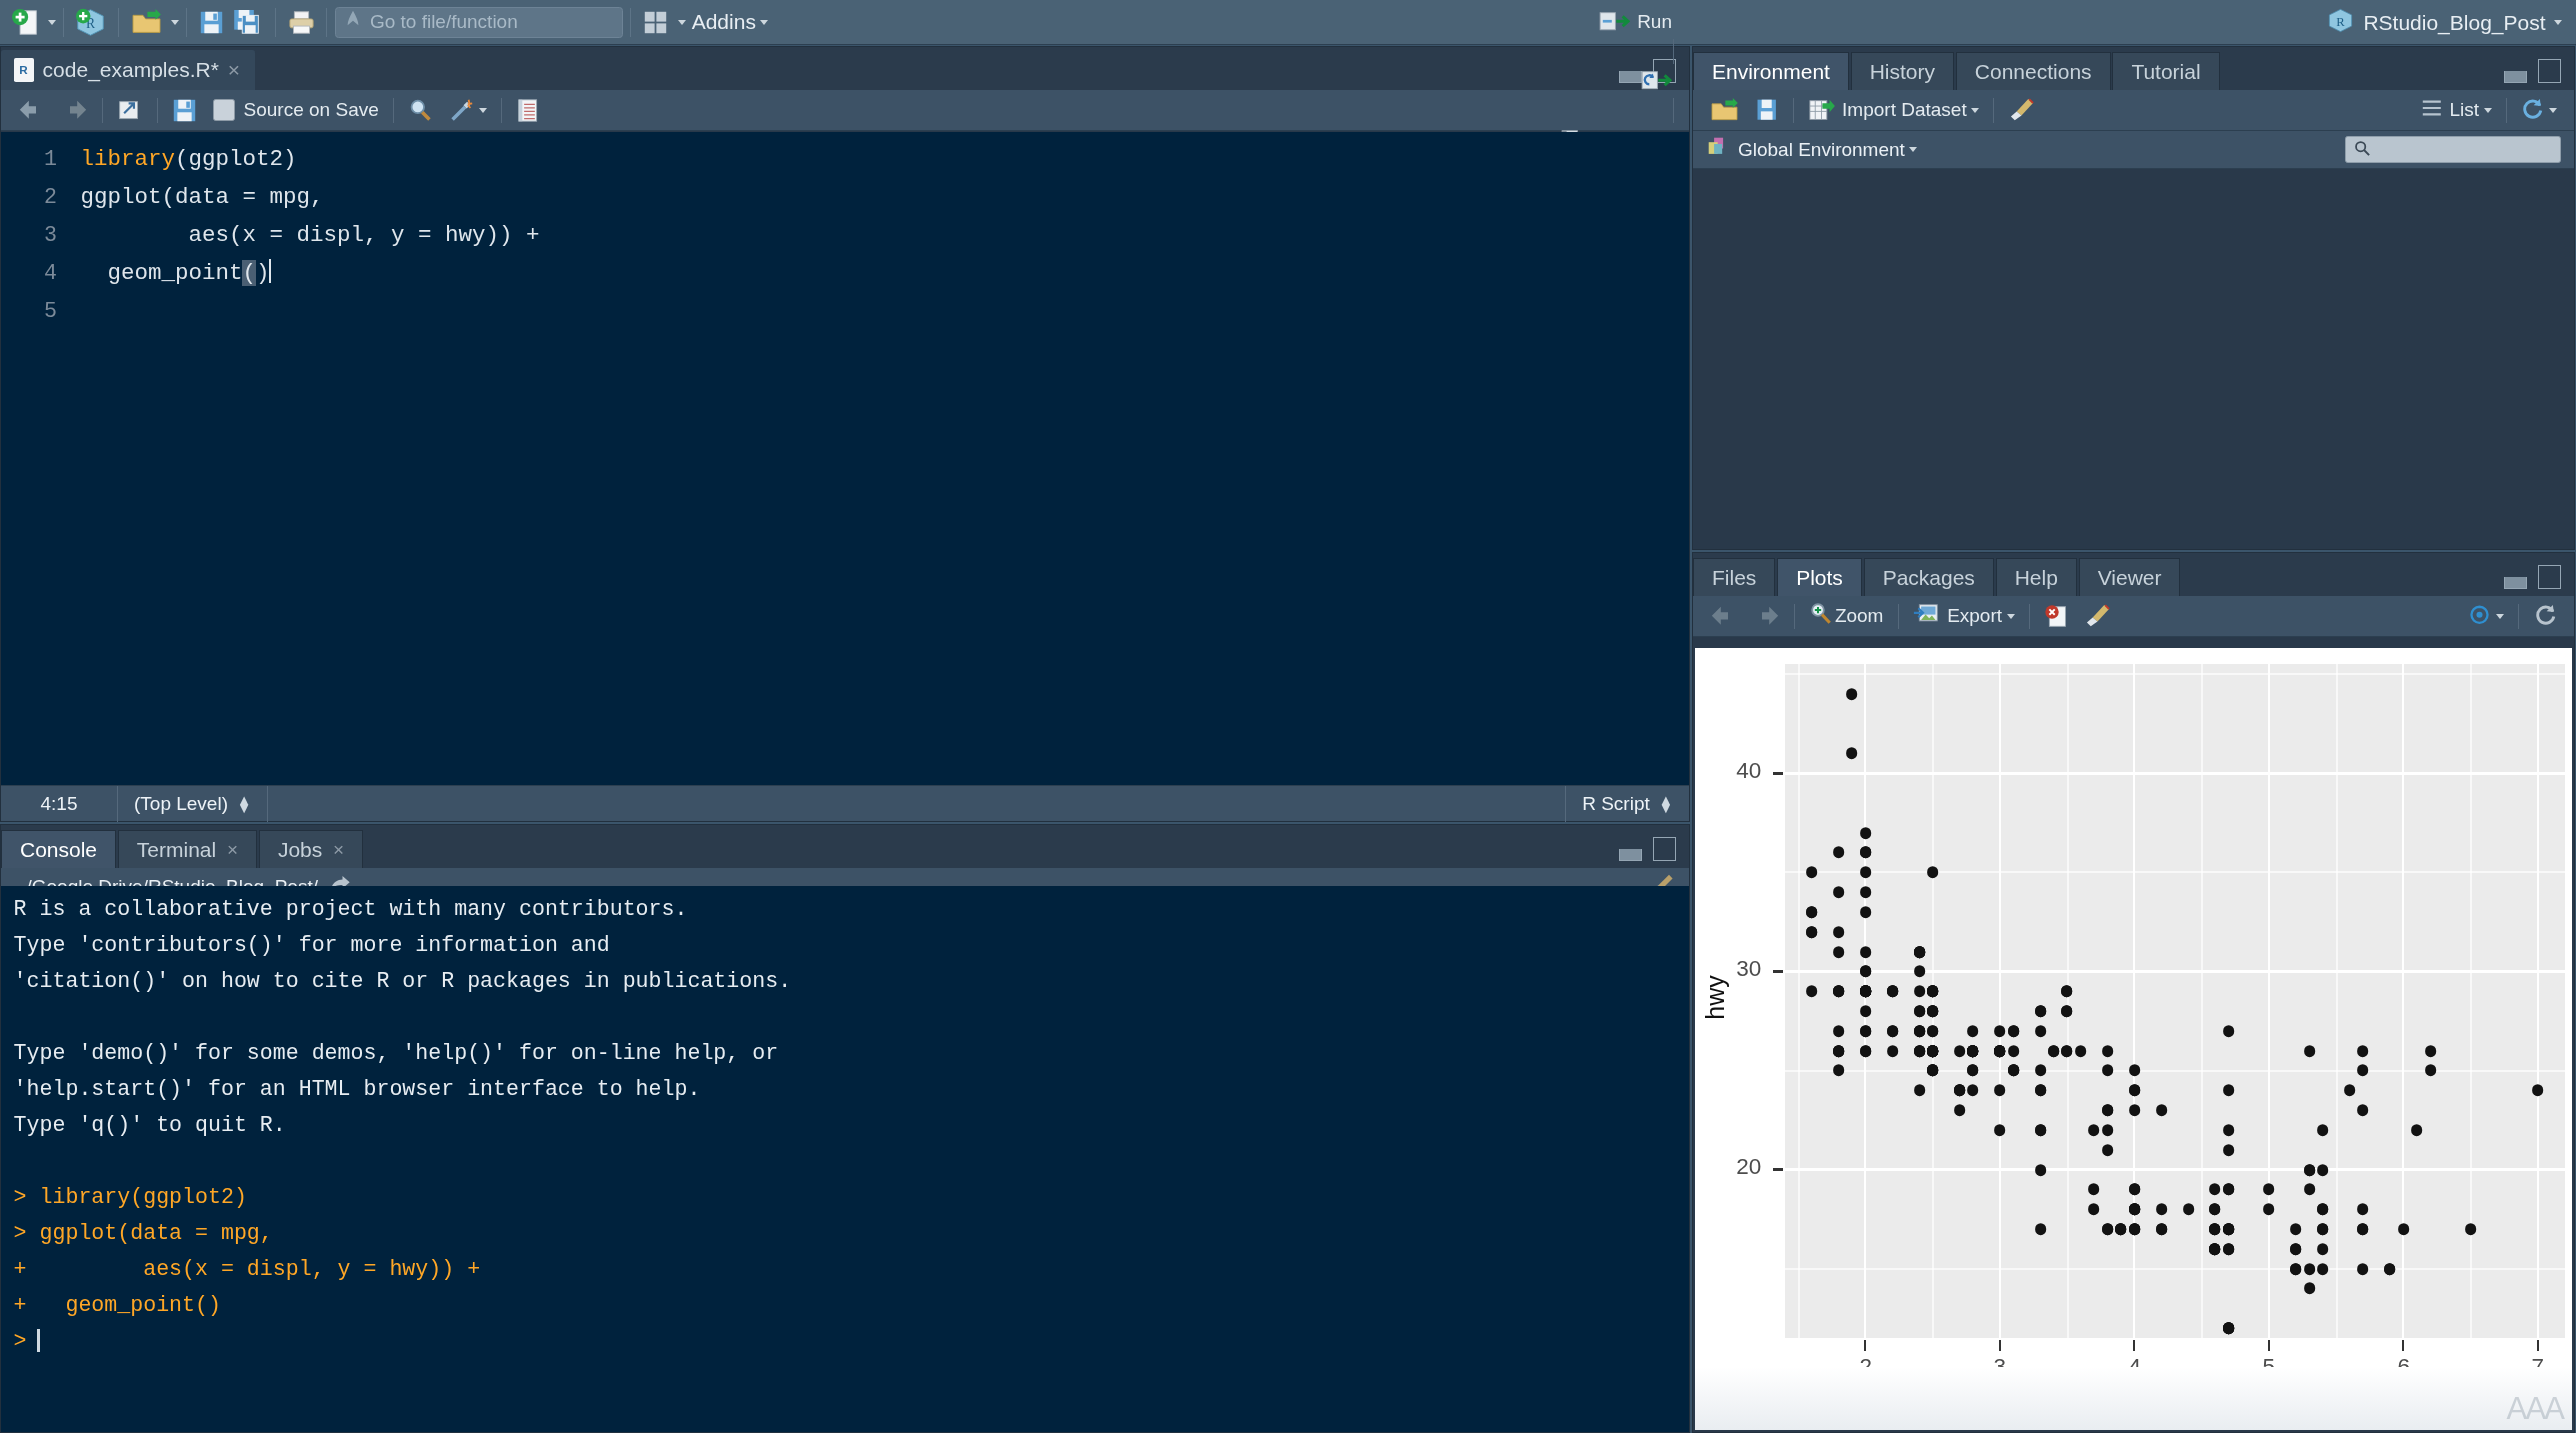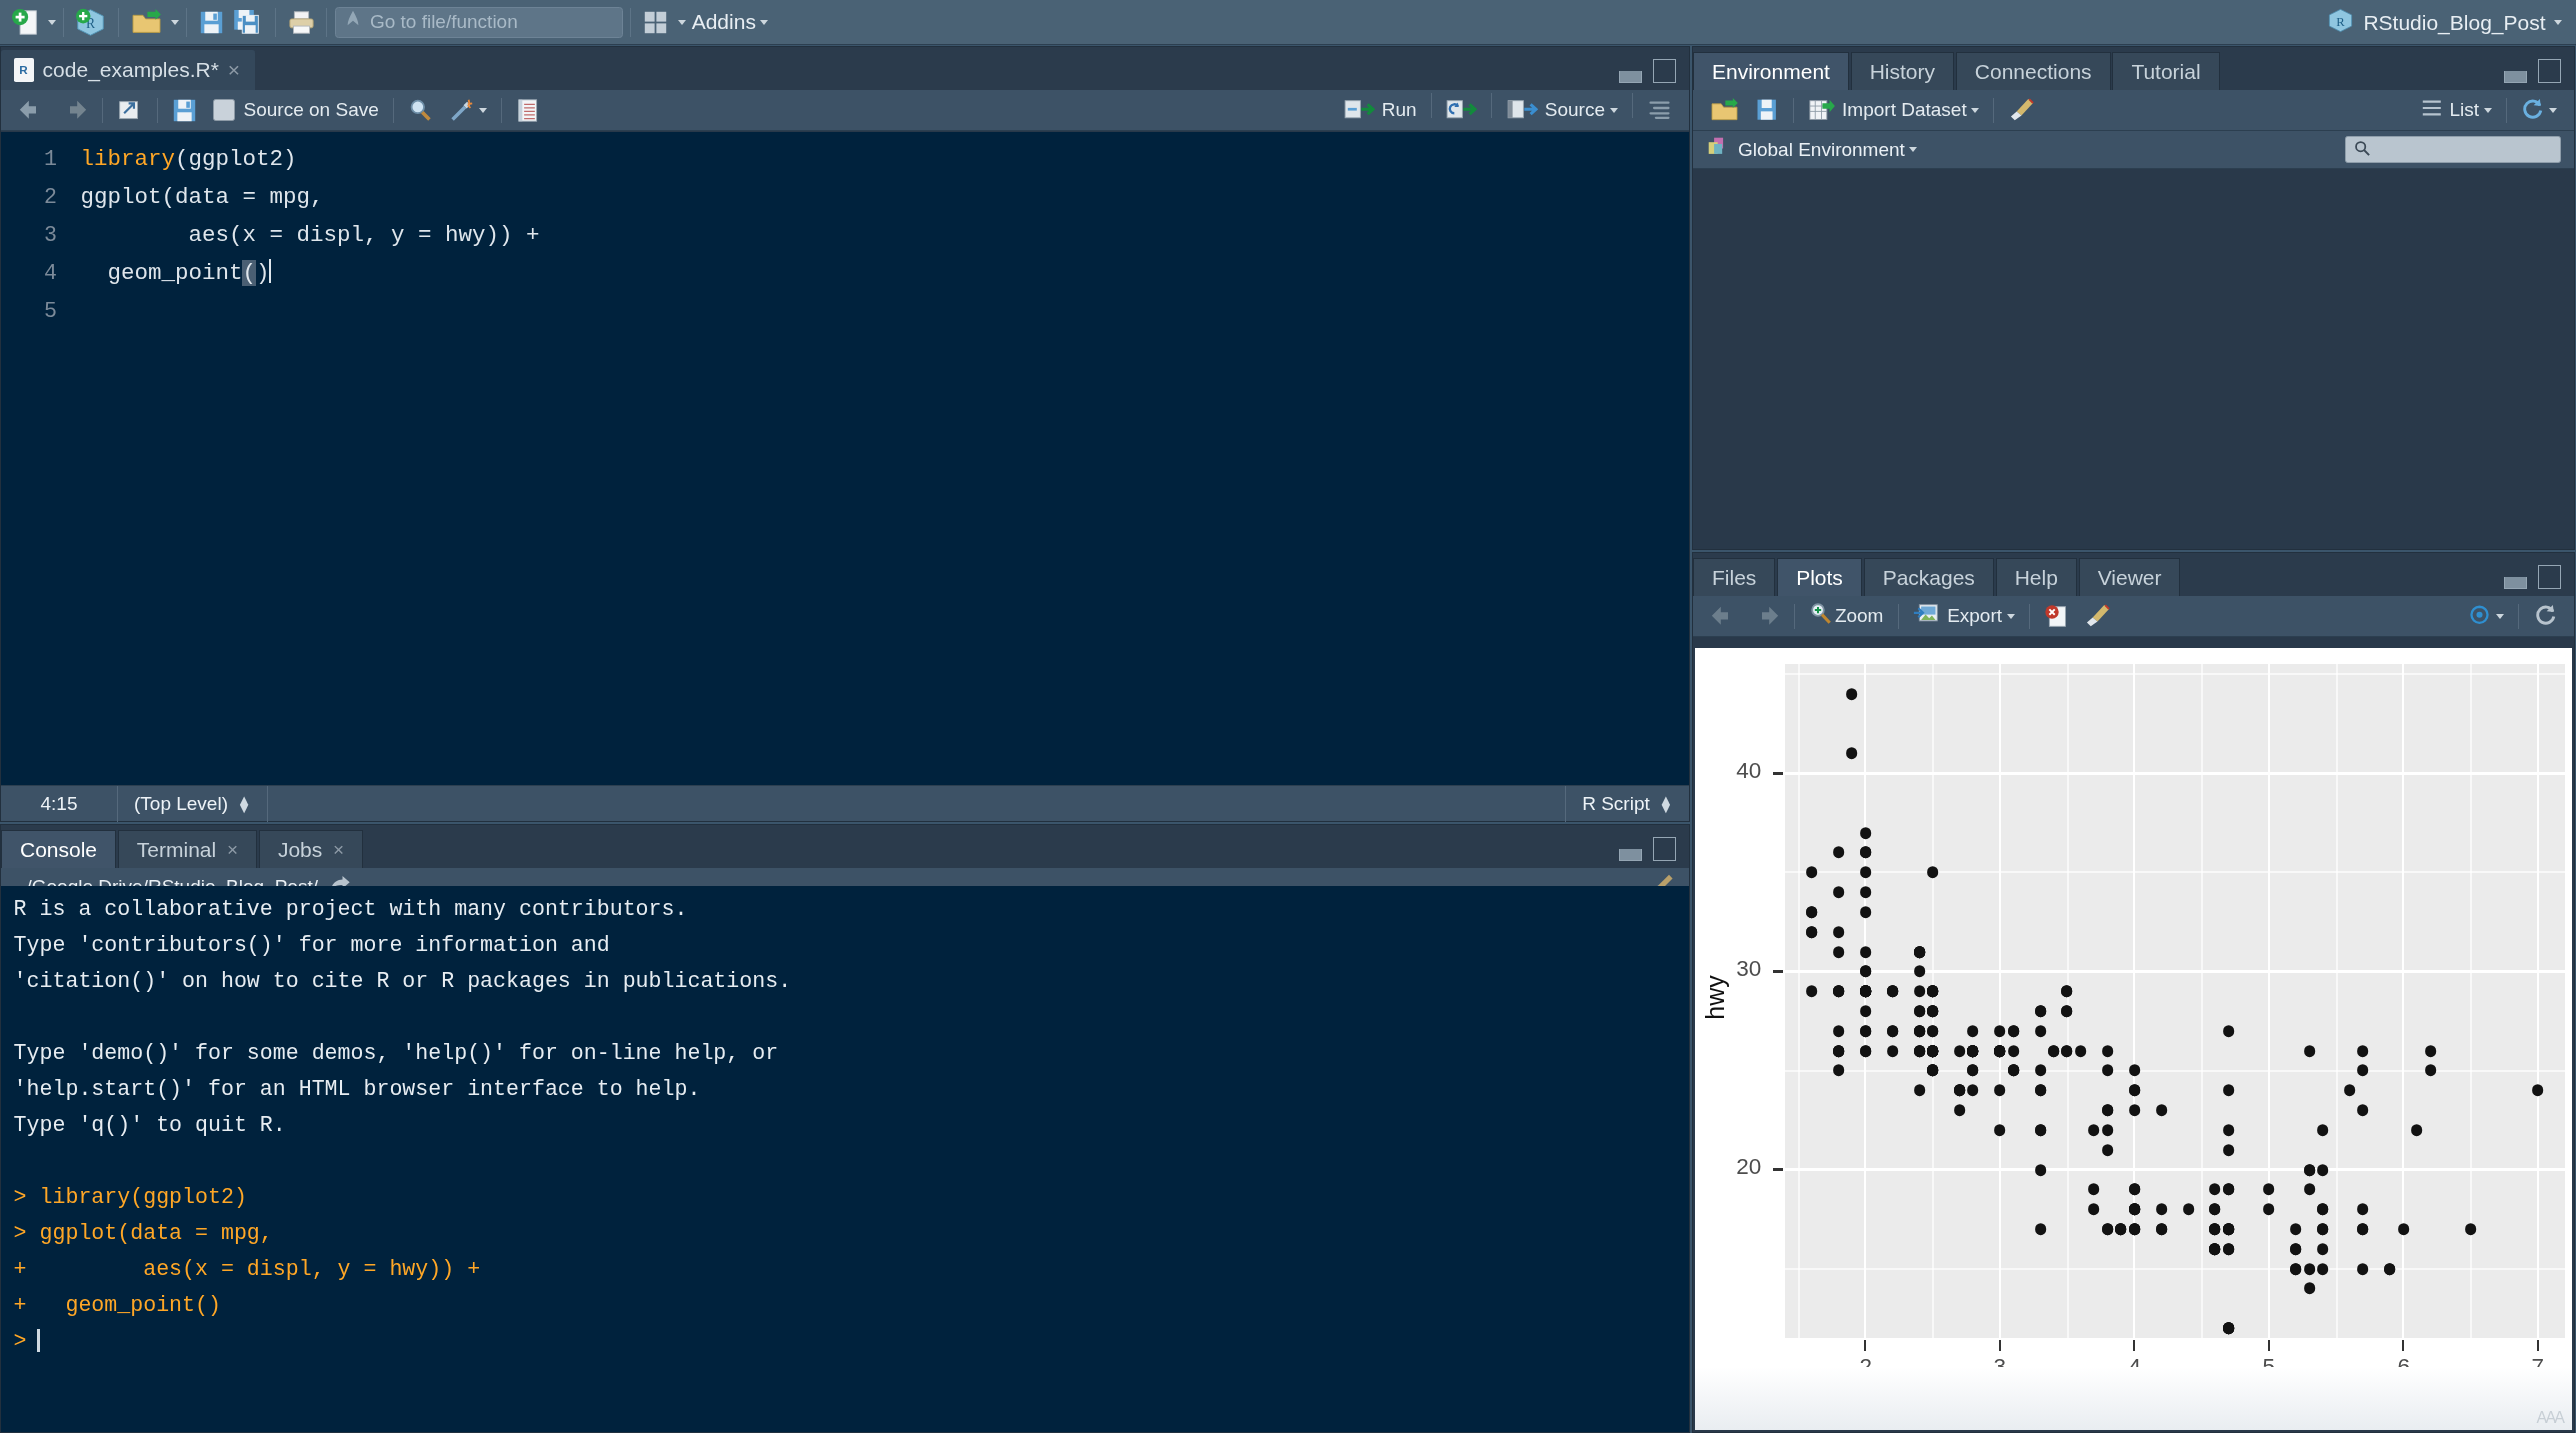--- a/index.html
+++ b/index.html
@@ -113,21 +113,21 @@
   .gridline.minor { background:#ffffff; opacity:.65; }
   .pt { position:absolute; width:11.7px; height:11.7px; border-radius:50%;
     background:#121212; transform:translate(-50%,-50%); }
   .axlab { position:absolute; color:#4d4d4d; font-size:22.5px;
     font-family:"Liberation Sans", sans-serif; }
   .axtitle { position:absolute; color:#111; font-size:25px; }
   .tick { position:absolute; background:#333; }
 
   .shadow-bot { position:absolute; left:0; right:0; bottom:0; height:63px;
     background:linear-gradient(to bottom,#ffffff,#e9edf1); }
-  .wm { position:absolute; right:9px; bottom:3.6px; opacity:.45; font-size:16px;
+  .wm { position:absolute; right:9px; bottom:3.6px; opacity:.45; font-size:31px;
     color:#9aa6b1; letter-spacing:-1.8px; }
 </style>
 </head>
 <body>
 
 <div class="app">
 
   <div class="global-toolbar">
     <div class="tb-btn">
       <svg width="27" height="29" viewBox="0 0 30 32">
@@ -282,21 +282,21 @@
       <div class="ptb">
         <svg width="23.4" height="25" viewBox="0 0 26 28">
             <rect x="3" y="2" width="20" height="24" fill="#f3f5f7" stroke="#9aa7b2"></rect>
             <rect x="3" y="2" width="4" height="24" fill="#c6d2dc"></rect>
             <g stroke="#c06b6b" stroke-width="1.4">
               <path d="M9 7h12M9 11h12M9 15h12M9 19h12M9 23h12"></path>
             </g>
           </svg>
       </div>
 
-      <div style="margin-left:auto;display:flex;align-items:flex-start;">
+      <div style="margin-left:auto;display:flex;align-items:flex-end;flex-direction:column;">
         <div class="ptb">
           <svg width="31" height="23.4" viewBox="0 0 34 26">
               <rect x="1" y="3" width="17" height="19" fill="#dfe6eb" stroke="#9aa7b2"></rect>
               <rect x="4" y="11" width="10" height="3" fill="#5a9fd4"></rect>
               <path d="M19 12.5 L31 12.5 M26 7 L32 12.5 L26 18" stroke="#128a3c" stroke-width="3.4" fill="none"></path>
             </svg>
           <span style="margin-left:7.2px">Run</span>
         </div>
         <div class="ptb-sep"></div>
         <div class="ptb">

